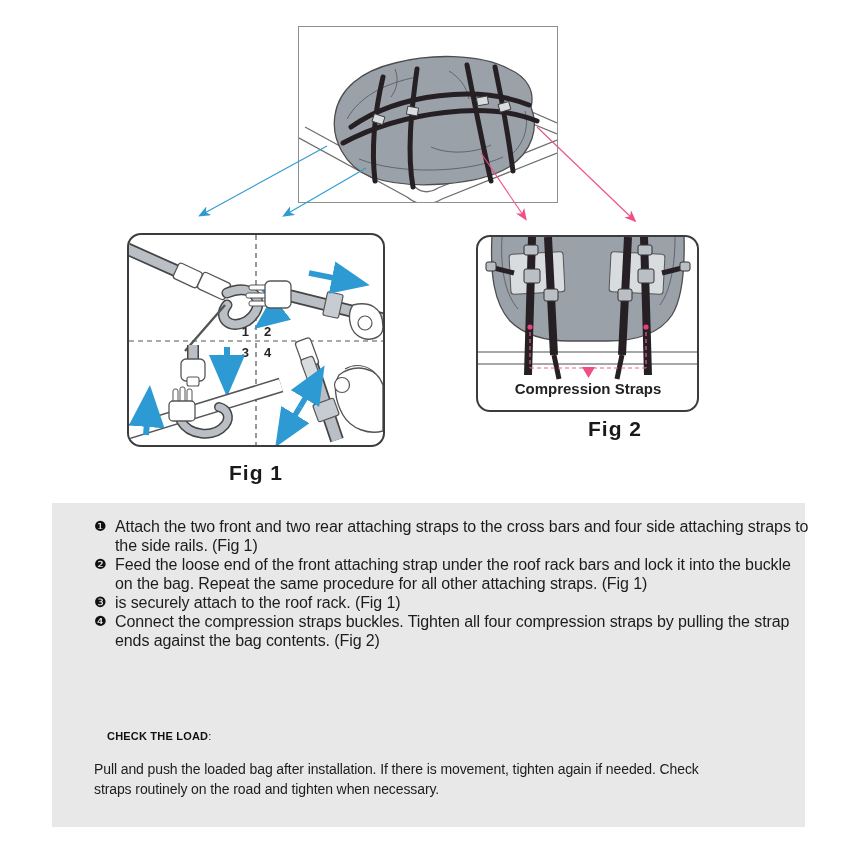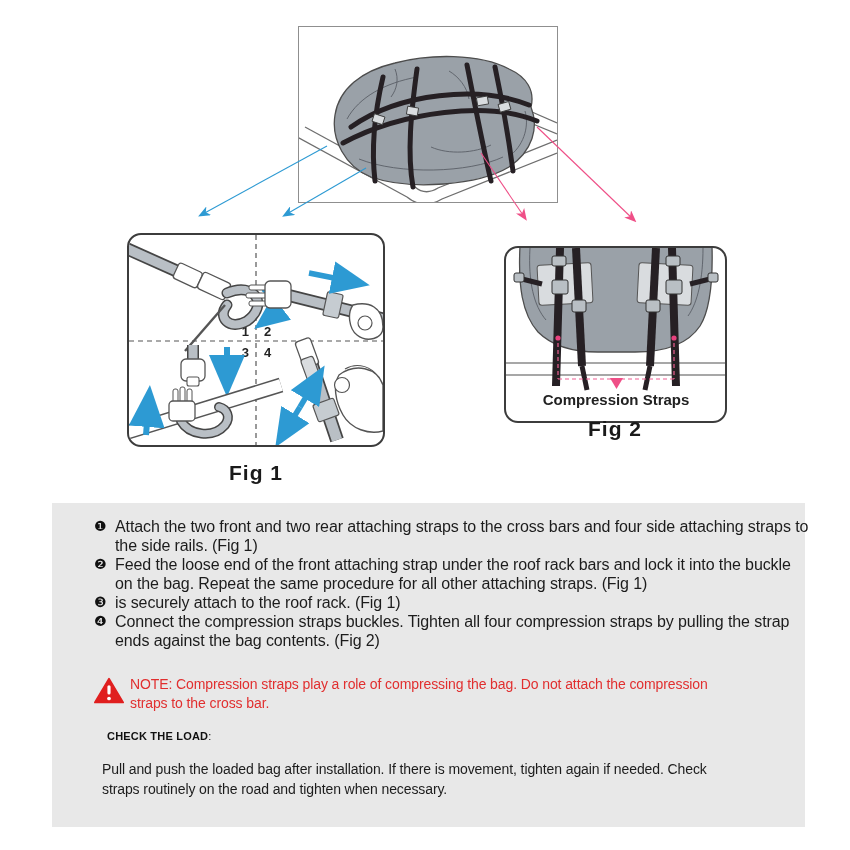--- a/index.html
+++ b/index.html
@@ -19,21 +19,21 @@
 
   
   #connector-svg{position:absolute;left:0;top:0;pointer-events:none;}
 
   
   .fig-panel{
     position:absolute;background:#fff;border:2px solid #3c3c3c;border-radius:14px;
     overflow:hidden;
   }
   #fig1-box{left:127px;top:233px;width:254px;height:210px;}
-  #fig2-box{left:476px;top:246px;width:219px;height:173px;margin-left:28px;}
+  #fig2-box{left:476px;top:235px;width:219px;height:173px;}
   .fig-caption{
     position:absolute;font-weight:bold;font-size:21px;color:#1a1a1a;
     width:120px;text-align:center;letter-spacing:1px;
   }
   #fig1-caption{left:196px;top:461px;}
   #fig2-caption{left:555px;top:417px;}
 
   
   #instructions-panel{
     position:absolute;left:52px;top:503px;width:753px;height:324px;
@@ -48,21 +48,21 @@
   .step-lines div{white-space:nowrap;}
 
   .note{position:absolute;left:42px;top:172px;display:flex;align-items:flex-start;}
   .note-icon{flex:0 0 36px;padding-top:2px;}
   .note-lines{font-size:14px;line-height:19px;color:#e12f2f;letter-spacing:-0.1px;}
   .note-lines div{white-space:nowrap;}
 
   .check-heading{position:absolute;left:42px;top:227px;font-size:11px;color:#111;margin-left:13px;}
   .check-heading b{font-weight:bold;letter-spacing:0.2px;}
   .check-para{position:absolute;left:42px;top:256px;font-size:14px;line-height:20px;letter-spacing:-0.1px;}
-  .check-para div{white-space:nowrap;margin-left:8px;}
+  .check-para div{white-space:nowrap;}
 </style>
 </head>
 <body>
 
 <div id="canvas">
 
   <div id="overview-box">
     <svg width="258" height="175" viewBox="0 0 258 175">
 
       <g stroke="#6e6e6e" stroke-width="1.3" fill="none">
@@ -277,33 +277,20 @@
       </div>
       <div class="step">
         <div class="step-bullet">❹</div>
         <div class="step-lines">
           <div>Connect the compression straps buckles. Tighten all four compression straps by pulling the strap</div>
           <div>ends against the bag contents. (Fig 2)</div>
         </div>
       </div>
     </div>
 
-    <div class="note">
-      <div class="note-icon">
-        <svg width="30" height="28" viewBox="0 0 34 30">
-          <path d="M17,1 L33,28 L1,28 Z" fill="#e01f1f" stroke="#e01f1f" stroke-width="2" stroke-linejoin="round"></path>
-          <rect x="15.2" y="8.5" width="3.6" height="10.5" rx="1.8" fill="#fff"></rect>
-          <circle cx="17" cy="23.5" r="2.1" fill="#fff"></circle>
-        </svg>
-      </div>
-      <div class="note-lines">
-        <div>NOTE: Compression straps play a role of compressing the bag. Do not attach the compression</div>
-        <div>straps to the cross bar.</div>
-      </div>
-    </div>
 
     <div class="check-heading">
       <b>CHECK THE LOAD</b><span>:</span>
     </div>
     <div class="check-para">
       <div>Pull and push the loaded bag after installation. If there is movement, tighten again if needed. Check</div>
       <div>straps routinely on the road and tighten when necessary.</div>
     </div>
 
   </div>

